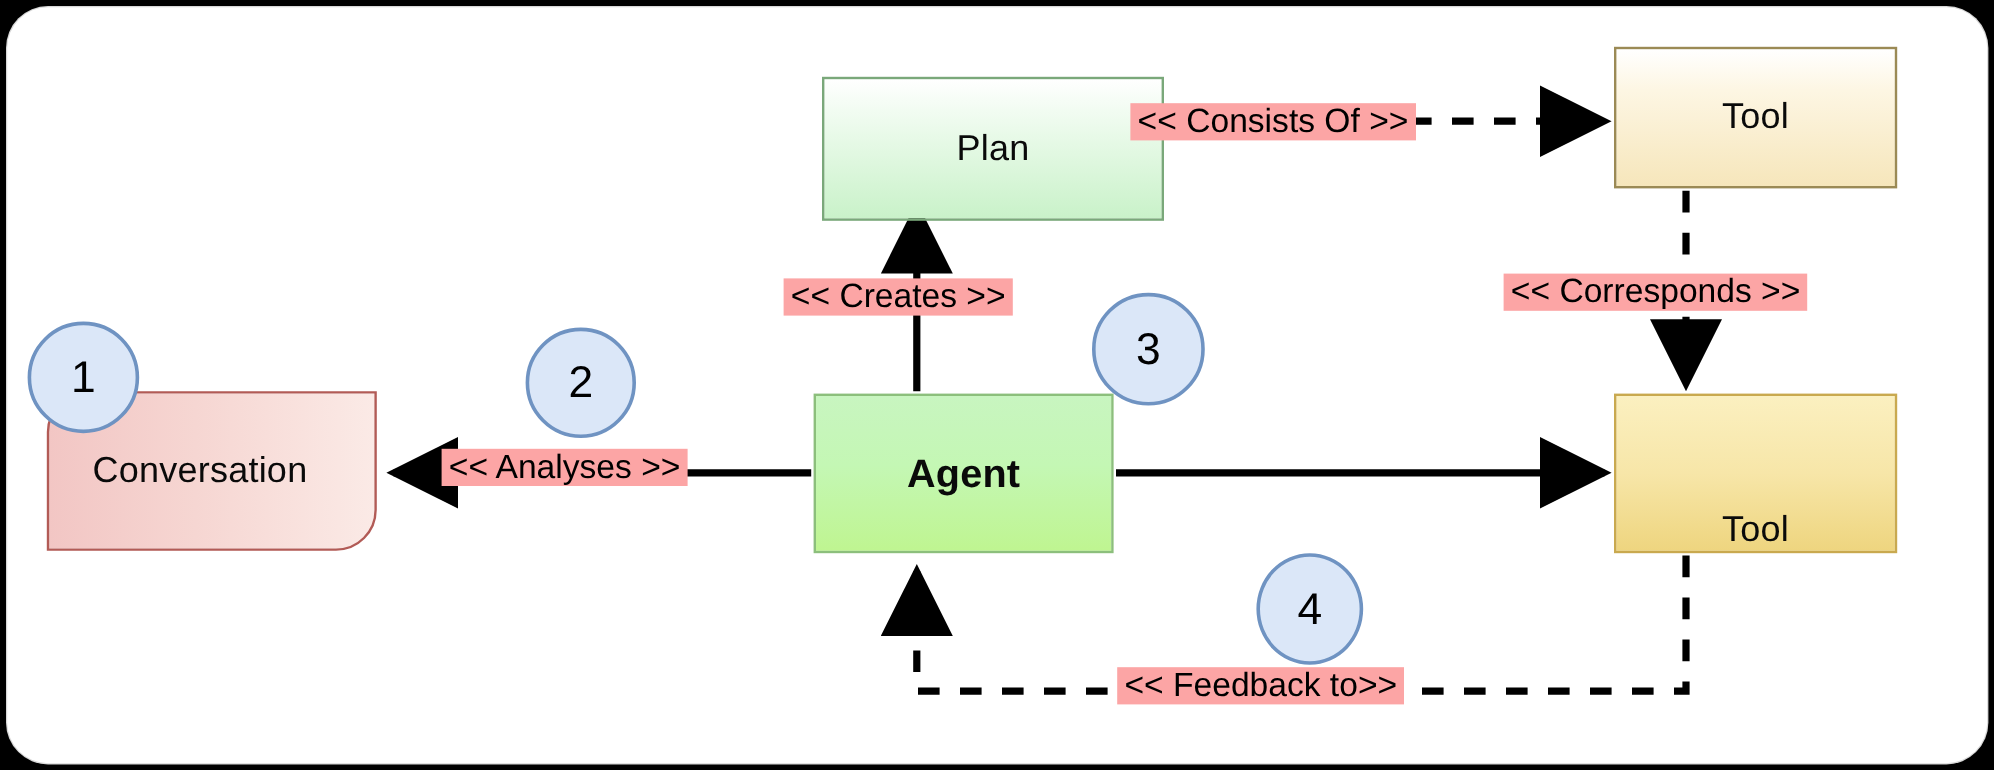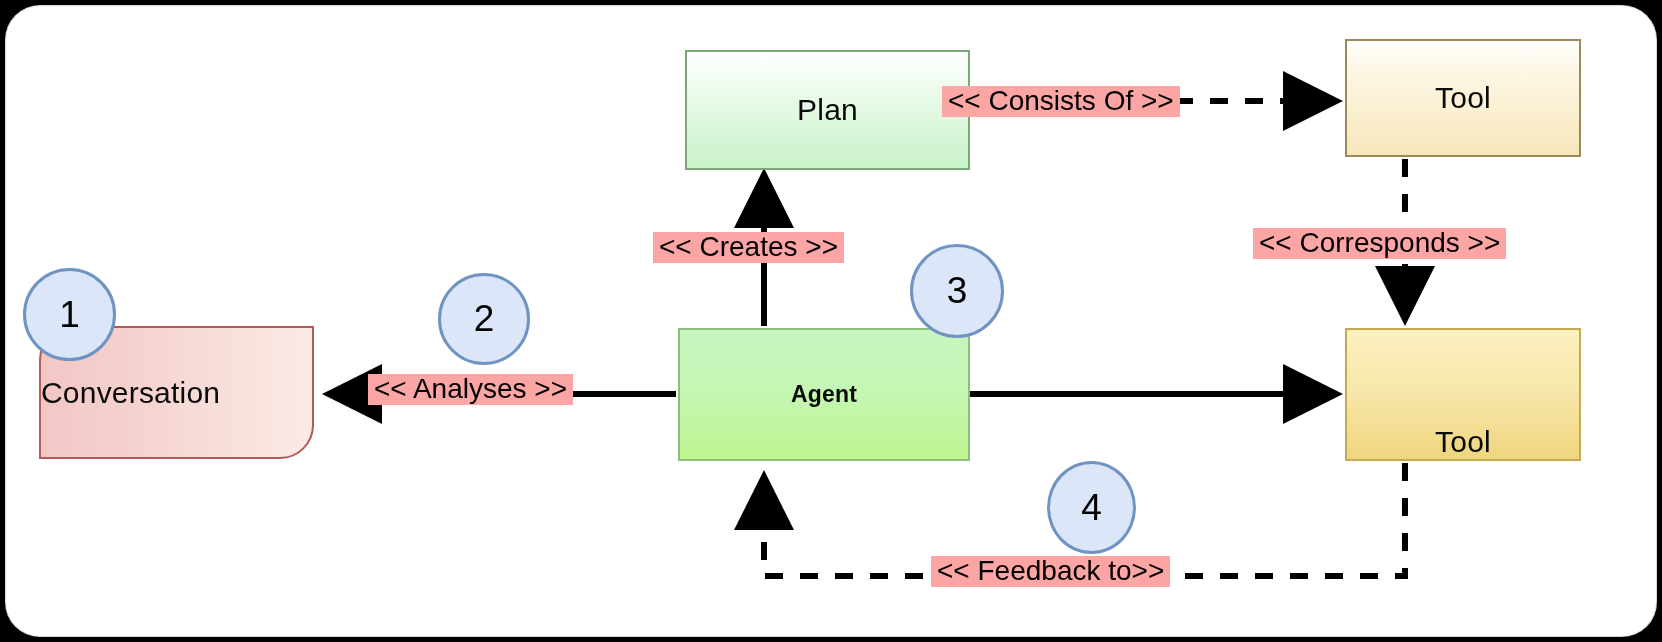--- a/index.html
+++ b/index.html
@@ -45,49 +45,50 @@
     position: absolute;
     box-sizing: border-box;
     display: flex;
     align-items: center;
     justify-content: center;
     font-size: 30px;
     color: #0a0a0a;
     letter-spacing: 0.2px;
   }
   .node-plan {
-    left: 679px; top: 44px; width: 285px; height: 120px;
+    left: 679px; top: 58px; width: 285px; height: 120px;
     background: linear-gradient(to bottom, #ffffff 0%, #f2fcf2 22%, #c9f2c9 100%);
     border: 2px solid #7aa87a;
   }
   .node-agent {
-    left: 672px; top: 322px; width: 292px; height: 133px;
+    left: 672px; top: 322px; width: 250px; height: 133px;
     background: linear-gradient(to bottom, #c8f5c0 0%, #c4f7b4 45%, #bff591 100%);
     border: 2px solid #8cbf7c;
     font-weight: bold;
-    font-size: 23px;
+    font-size: 33px;
   }
   .node-step {
     left: 1339px; top: 33px; width: 236px; height: 118px;
     background: linear-gradient(to bottom, #ffffff 0%, #fdf6e3 30%, #f6e6bb 100%);
     border: 2px solid #9b8a55;
   }
   .node-tool {
     left: 1339px; top: 322px; width: 236px; height: 133px;
     background: linear-gradient(to bottom, #fbf0c0 0%, #f7e6a8 50%, #eed57f 100%);
     border: 2px solid #c9a94f;
     align-items: flex-end;
   }
   .node-conversation {
     left: 33px; top: 320px; width: 275px; height: 133px;
     background: linear-gradient(to right, #f2c6c4 0%, #f6d6d2 45%, #fbeae6 100%);
     border: 2px solid #b25b56;
     border-top-left-radius: 34px;
     border-bottom-right-radius: 34px;
     justify-content: flex-start;
+    padding-left: 36px;
   }
 
   
   .badge {
     position: absolute;
     box-sizing: border-box;
     background: #dbe7f8;
     border: 3px solid #6f93c2;
     border-radius: 50%;
     display: flex;

